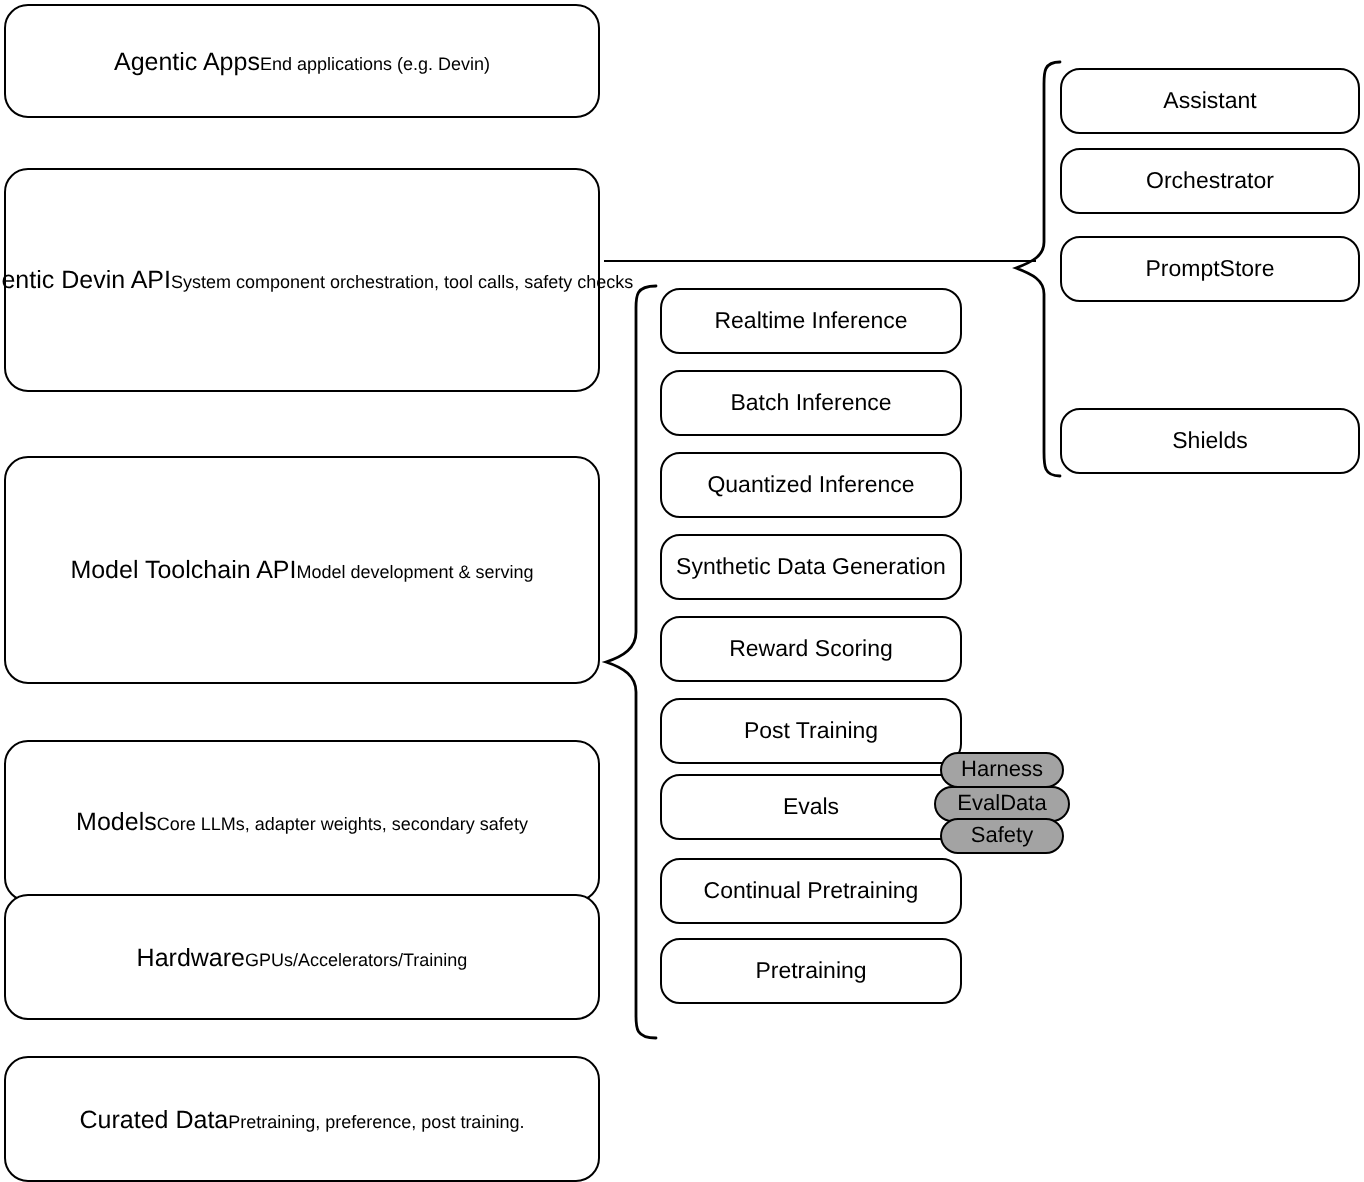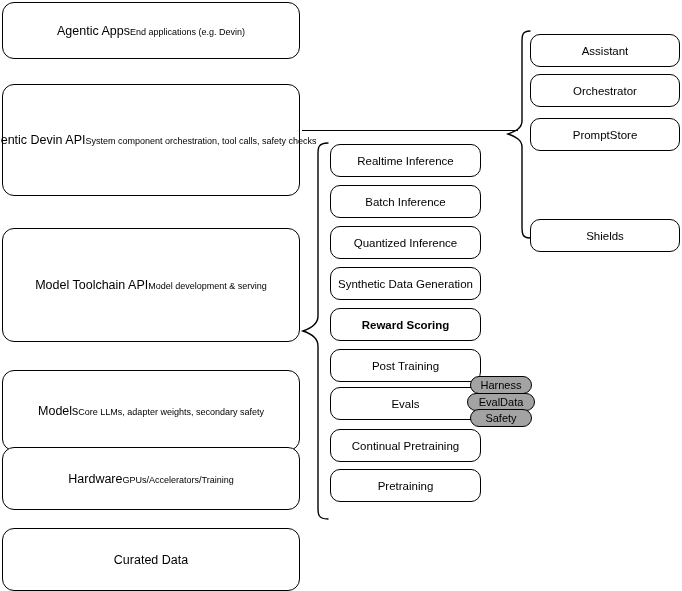--- a/index.html
+++ b/index.html
@@ -122,20 +122,21 @@
     <div class="subtitle">Core LLMs, adapter weights, secondary safety</div>
   </div>
 
   <div class="box layer-box" style="top:447px; height:63px;">
     <div class="title">Hardware</div>
     <div class="subtitle">GPUs/Accelerators/Training</div>
   </div>
 
   <div class="box layer-box" style="top:528px; height:63px;">
     <div class="title">Curated Data</div>
+    <div class="subtitle">Pretraining, preference, post training.</div>
   </div>
 
   <div class="connector" style="left:302px; top:130px; width:216px;"></div>
 
   <svg class="brace" style="left:298px; top:140px;" width="34" height="382" viewBox="0 0 34 382">
     <path d="M30 3 C20 3 20 8 20 14 L20 176 C20 184 14 188 5 191 C14 194 20 198 20 206 L20 368 C20 374 20 379 30 379" fill="none" stroke="#000000" stroke-width="1.4" stroke-linecap="round"></path>
   </svg>
 
   <svg class="brace" style="left:504px; top:28px;" width="30" height="216" viewBox="0 0 30 216">
     <path d="M26 3 C18 3 18 8 18 14 L18 93 C18 100 12 103 4 106 C12 109 18 112 18 119 L18 198 C18 205 18 210 26 210" fill="none" stroke="#000000" stroke-width="1.4" stroke-linecap="round"></path>
@@ -146,21 +147,21 @@
   </div>
   <div class="box mid-box" style="top:185px;">
     <div class="title">Batch Inference</div>
   </div>
   <div class="box mid-box" style="top:226px;">
     <div class="title">Quantized Inference</div>
   </div>
   <div class="box mid-box" style="top:267px;">
     <div class="title">Synthetic Data Generation</div>
   </div>
-  <div class="box mid-box" style="top:308px;font-weight:bold;">
+  <div class="box mid-box" style="top:308px;">
     <div class="title">Reward Scoring</div>
   </div>
   <div class="box mid-box" style="top:349px;">
     <div class="title">Post Training</div>
   </div>
   <div class="box mid-box" style="top:387px;">
     <div class="title">Evals</div>
   </div>
   <div class="box mid-box" style="top:429px;">
     <div class="title">Continual Pretraining</div>
@@ -181,17 +182,17 @@
 
   <div class="box right-box" style="top:34px;">
     <div class="title">Assistant</div>
   </div>
   <div class="box right-box" style="top:74px;">
     <div class="title">Orchestrator</div>
   </div>
   <div class="box right-box" style="top:118px;">
     <div class="title">PromptStore</div>
   </div>
-  <div class="box right-box" style="top:219px;">
+  <div class="box right-box" style="top:204px;">
     <div class="title">Shields</div>
   </div>
 
 </div>
 
 </body></html>

